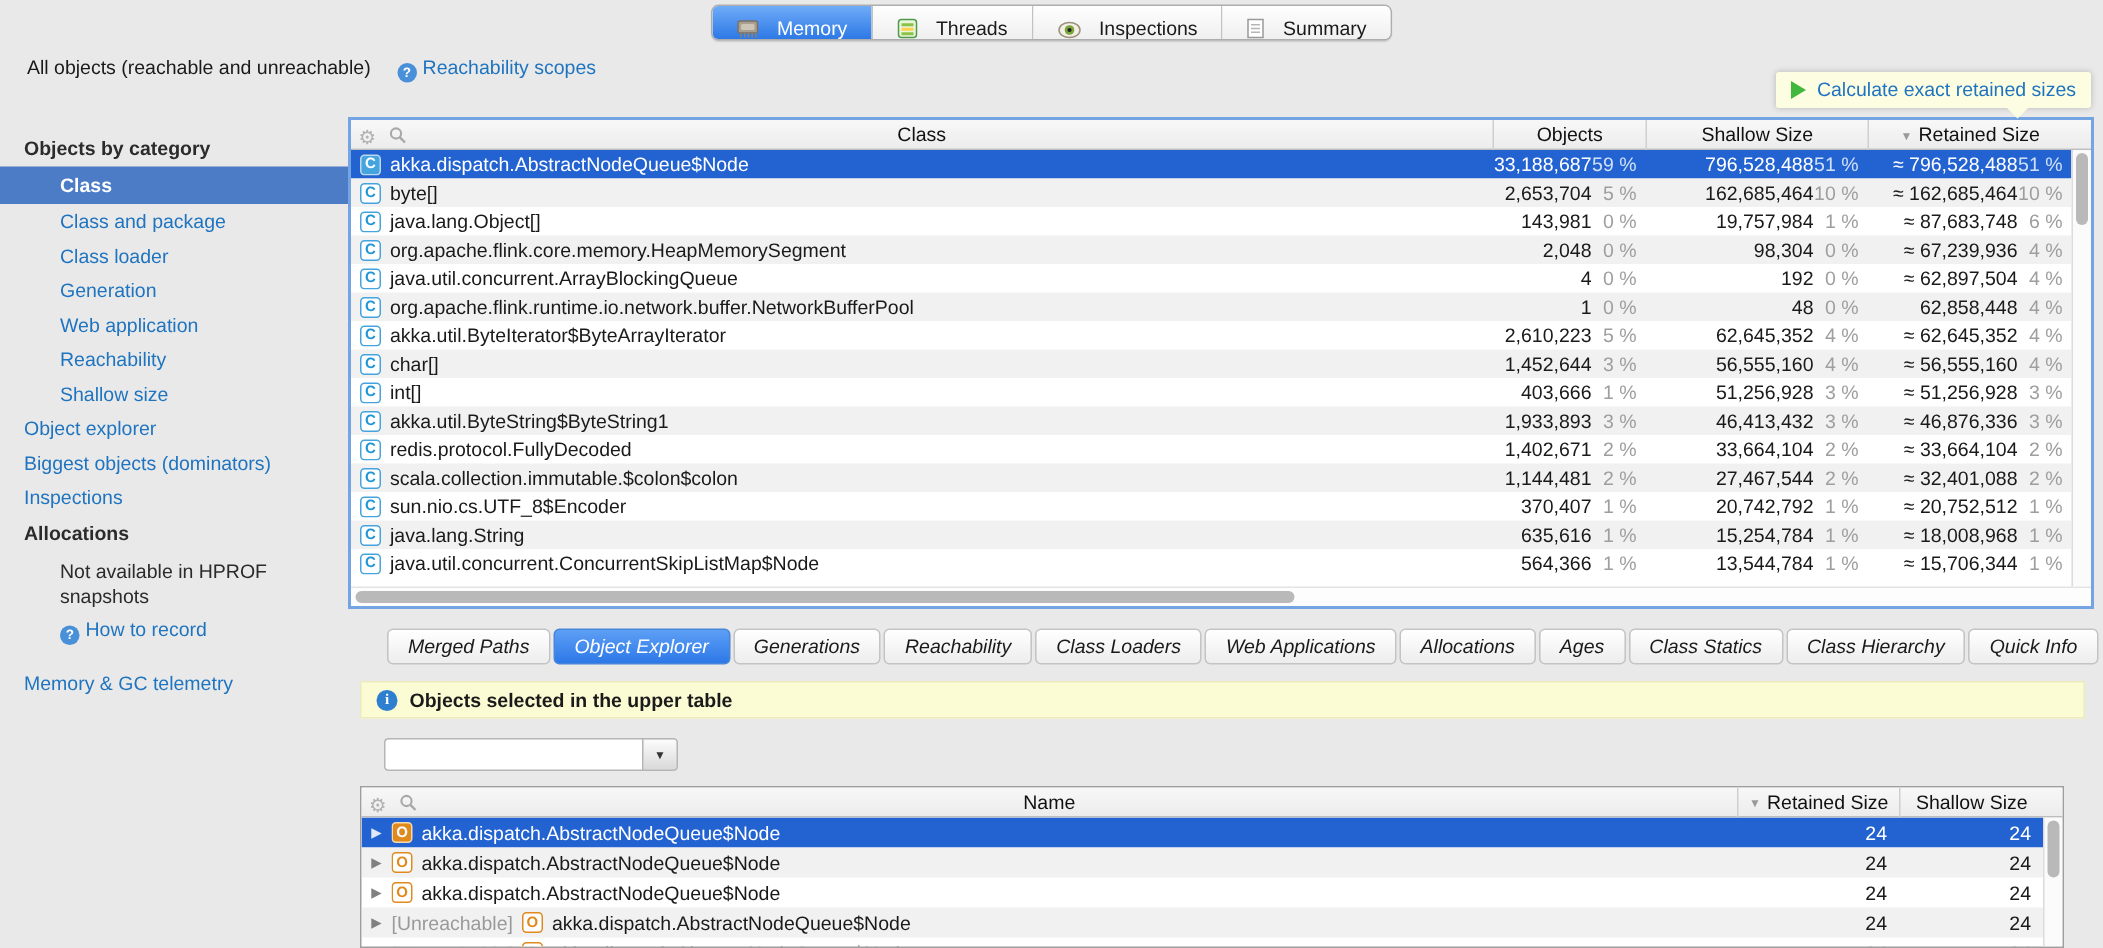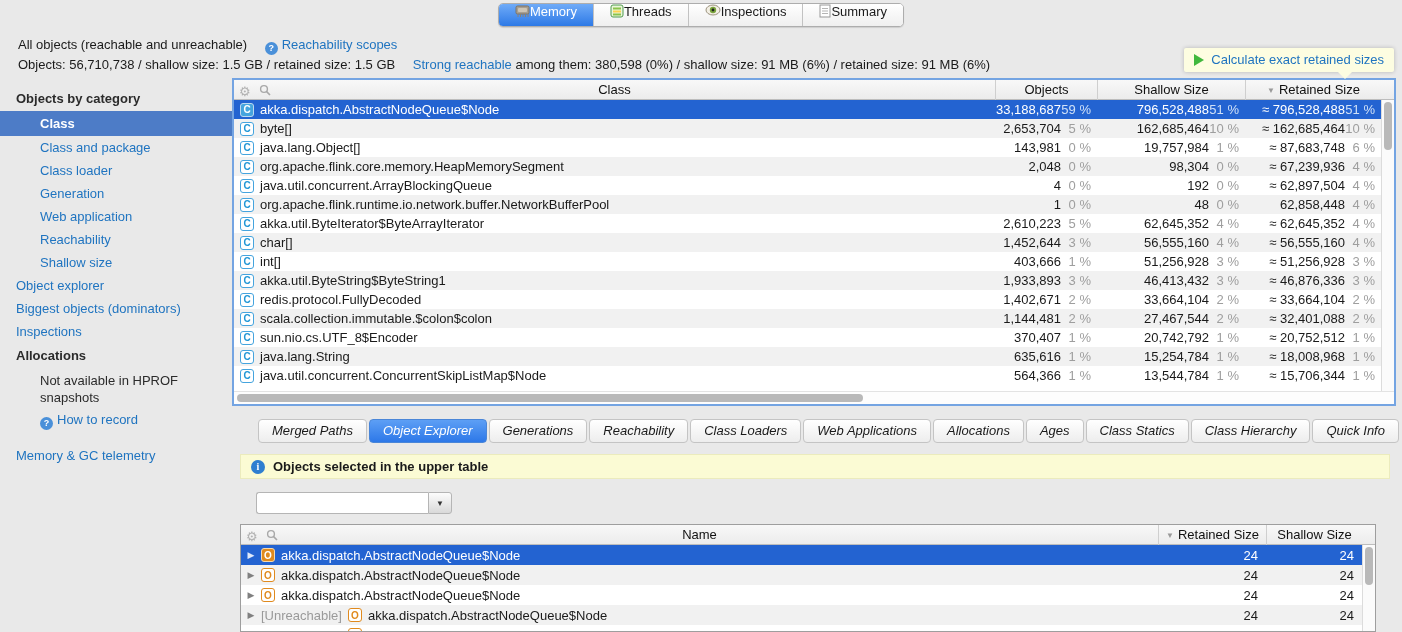--- a/index.html
+++ b/index.html
@@ -7,21 +7,21 @@
   .app {
     position:relative; width:1402px; height:632px; overflow:hidden;
     background:#e9e9e9; font-family:"Liberation Sans", sans-serif;
     font-size:13px; color:#1a1a1a;
   }
 
   
   .top-tabbar { height:30px; display:flex; justify-content:center; padding-top:3px; }
   .seg { display:flex; border:1px solid #adadad; border-radius:5px; overflow:hidden;
          background:#fff; box-shadow:0 1px 1px rgba(0,0,0,.12); height:24px; }
-  .seg-tab { display:flex; align-items:flex-start; gap:0; padding:0 16px;
+  .seg-tab { display:flex; align-items:flex-end; gap:12px; padding:0 16px;
              background:linear-gradient(#ffffff,#efefef); border-right:1px solid #c2c2c2;
              cursor:default; white-space:nowrap; }
   .seg-tab:last-child { border-right:none; }
   .seg-tab.selected { background:linear-gradient(#6fabf8,#2d79e6); color:#fff; }
   .tabicon { display:flex; align-items:center; }
 
   
   .header-block { position:relative; padding:5px 0 4px 18px; height:48px; }
   .hline { line-height:20px; white-space:nowrap; }
   .link { color:#1f74c0; cursor:pointer; }
@@ -184,24 +184,20 @@
           <span>Summary</span>
         </div>
       </div>
   </div>
 
   <div class="header-block">
     <div class="hline">
       <span>All objects (reachable and unreachable)</span>
       <span class="gap-l"><span class="help-icon">?</span><span class="link">Reachability scopes</span></span>
     </div>
-    <div class="hline">
-      <span>Objects: 56,710,738 / shallow size: 1.5 GB / retained size: 1.5 GB</span>
-      <span class="link gap-l">Strong reachable</span><span> among them: 380,598 (0%) / shallow size: 91 MB (6%) / retained size: 91 MB (6%)</span>
-    </div>
     <div class="retained-btn">
       <span class="play-tri"></span>
       <span>Calculate exact retained sizes</span>
     </div>
   </div>
 
   <div class="content">
 
     <div class="sidebar">
         <div class="sb-header">Objects by category</div>

